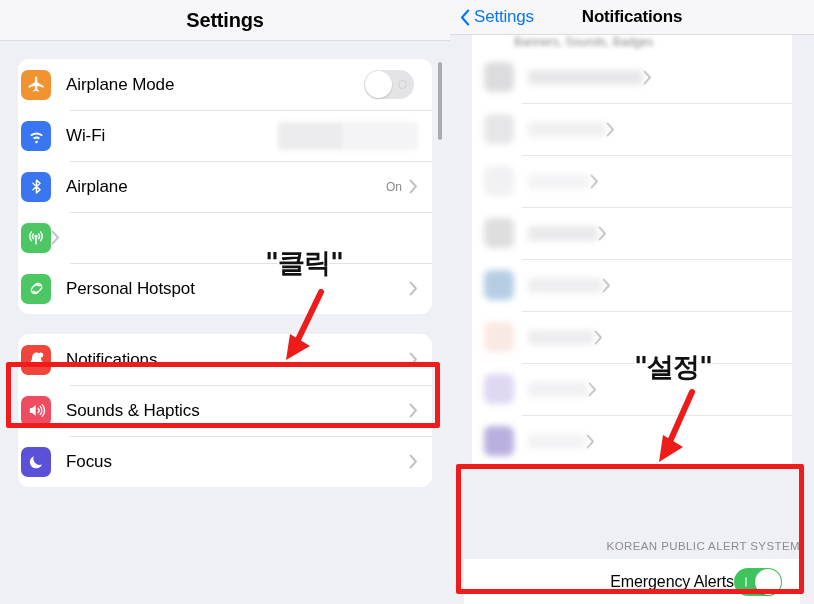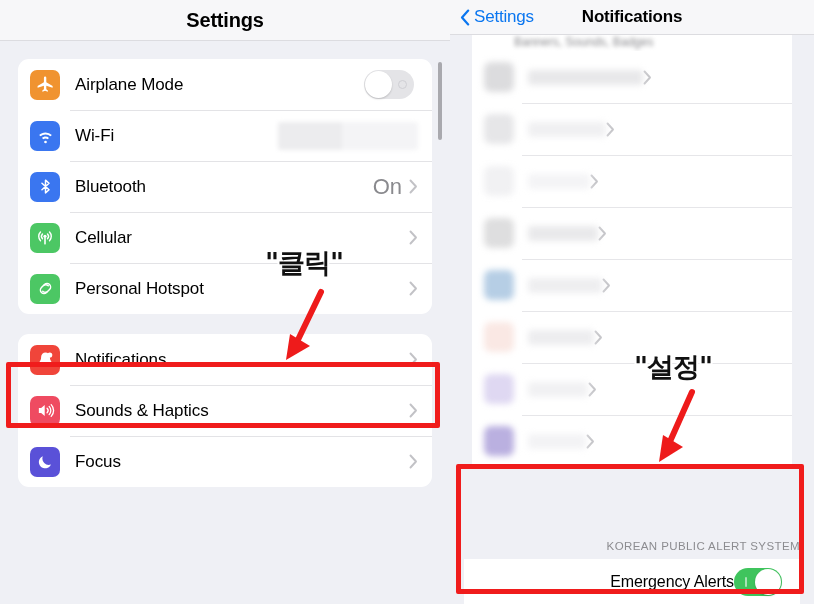--- a/index.html
+++ b/index.html
@@ -33,21 +33,21 @@
   .card {
     background: #fff;
     border-radius: 11px;
     overflow: hidden;
   }
   .card.group2 { margin-top: 20px; }
 
   .row {
     display: flex; align-items: center;
     height: 51px;
-    padding-left: 12px;
+    padding-left: 3px;
     position: relative;
   }
   .row + .row::before {
     content: "";
     position: absolute; left: 52px; right: 0; top: 0;
     height: 1px; background: #e3e3e6;
   }
   .app-icon {
     width: 30px; height: 30px;
     border-radius: 7px;
@@ -57,21 +57,21 @@
   }
   .app-icon svg { display: block; }
   .row-label {
     margin-left: 15px;
     font-size: 17px;
     color: #000;
     flex: 1 1 auto;
     letter-spacing: -0.1px;
   }
   .row-value {
-    font-size: 22px; color: #8a8a8e;
+    font-size: 12px; color: #8a8a8e;
     margin-right: 7px;
   }
   .chev {
     margin-right: 14px;
     color: #c2c2c6;
     font-size: 18px;
     line-height: 1;
     font-weight: 400;
   }
   .chev svg { display: block; }
@@ -294,38 +294,37 @@
           <div class="row-label">Wi-Fi</div>
           <div class="redact wifi"></div>
         </div>
 
         <div class="row">
           <div class="app-icon" style="background:#3a76f0">
             <svg width="17" height="17" viewBox="0 0 24 24" fill="none" stroke="#fff" stroke-width="2.1" stroke-linejoin="round" stroke-linecap="round">
                 <path d="M7 7.5l10 9-5 4.5V3l5 4.5-10 9"></path>
               </svg>
           </div>
-          <div class="row-label">Bluetooth</div>
+          <div class="row-label">Airplane</div>
           <div class="row-value">On</div>
           <div class="chev">
             <svg width="9" height="15" viewBox="0 0 9 15" fill="none" stroke="currentColor" stroke-width="1.9" stroke-linecap="round" stroke-linejoin="round">
                 <path d="M1.5 1.5L7 7.5 1.5 13.5"></path>
               </svg>
           </div>
         </div>
 
         <div class="row">
           <div class="app-icon" style="background:#4cc764">
             <svg width="20" height="20" viewBox="0 0 24 24" fill="none" stroke="#fff" stroke-width="1.7" stroke-linecap="round">
                 <circle cx="12" cy="10" r="1.9" fill="#fff" stroke="none"></circle>
                 <path d="M9 7.2a4 4 0 0 0 0 5.6M15 7.2a4 4 0 0 1 0 5.6M6.6 4.8a7.4 7.4 0 0 0 0 10.4M17.4 4.8a7.4 7.4 0 0 1 0 10.4"></path>
                 <path d="M12 12v7" stroke-width="1.9"></path>
               </svg>
           </div>
-          <div class="row-label">Cellular</div>
           <div class="chev">
             <svg width="9" height="15" viewBox="0 0 9 15" fill="none" stroke="currentColor" stroke-width="1.9" stroke-linecap="round" stroke-linejoin="round">
                 <path d="M1.5 1.5L7 7.5 1.5 13.5"></path>
               </svg>
           </div>
         </div>
 
         <div class="row">
           <div class="app-icon" style="background:#4cc764">
             <svg width="19" height="19" viewBox="0 0 24 24" fill="none" stroke="#fff" stroke-width="1.9" stroke-linecap="round">

